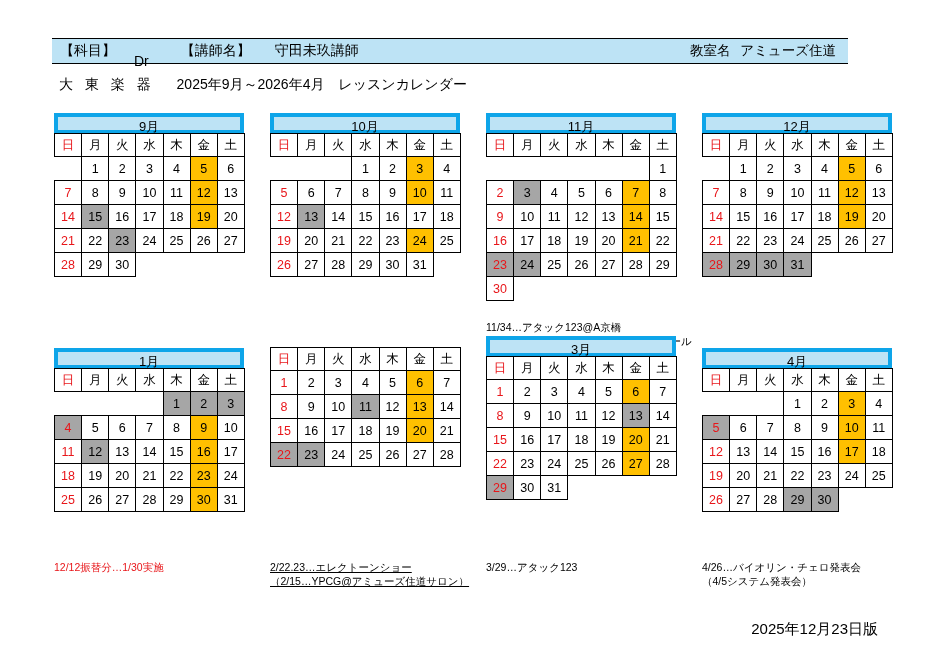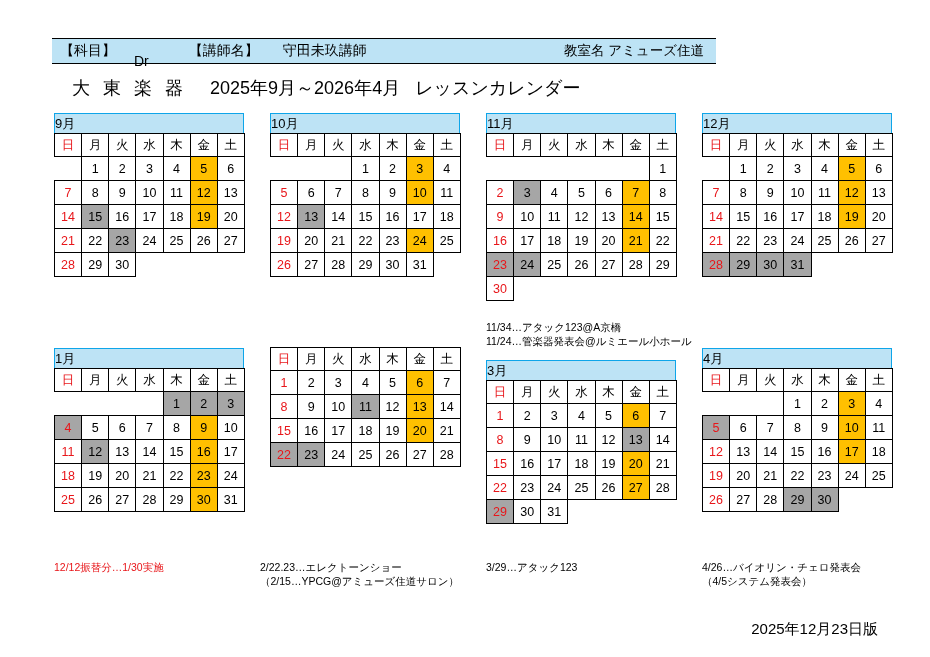--- a/index.html
+++ b/index.html
@@ -19,72 +19,72 @@
     position: absolute;
     left: 0; top: 0;
     width: 930px; height: 657px;
   }
 
   
   .header-bar {
     position: absolute;
     left: 52px;
     top: 38px;
-    width: 664px;
+    width: 796px;
     height: 26px;
     background: #bde3f5;
     border-top: 1px solid #000;
     border-bottom: 1px solid #000;
     display: flex;
     align-items: center;
     box-sizing: border-box;
   }
   .header-left {
     display: flex;
     align-items: center;
     font-size: 14px;
     white-space: nowrap;
     padding-left: 8px;
   }
   .hdr-subject-label { letter-spacing: 0px; }
   .hdr-subject-value { margin-left: 18px; margin-top: 20px; }
-  .hdr-teacher-label { margin-left: 40px; }
+  .hdr-teacher-label { margin-left: 32px; }
   .hdr-teacher-value { margin-left: 24px; }
   .header-right {
     margin-left: auto;
     font-size: 13.5px;
     white-space: nowrap;
     padding-right: 12px;
   }
-  .hdr-room-value { margin-left: 0; }
+  .hdr-room-value { margin-left: 6px; }
 
   
   .title-line {
     position: absolute;
-    left: 72px;
+    left: 59px;
     top: 76px;
-    font-size: 18px;
+    font-size: 14px;
     white-space: nowrap;
   }
   .title-shop { letter-spacing: 4px; }
   .title-range { margin-left: 18px; }
   .title-tail { margin-left: 10px; }
 
   
   .cal {
     position: absolute;
     width: 190px;
   }
   .cal-title {
     height: 21px;
     background: #bde3f5;
-    border: 1px solid #0ea5e9;
+    border: 4px solid #0ea5e9;
     box-sizing: border-box;
     font-size: 13px;
-    text-align: left;
+    text-align: center;
     line-height: 19px;
   }
   table.cal-table {
     border-collapse: collapse;
     width: 190px;
     table-layout: fixed;
     margin-top: -1px;
   }
   table.cal-table th, table.cal-table td {
     border: 1px solid #000;
@@ -526,25 +526,25 @@
               <td class="bg-gray">23</td>
               <td class="">24</td>
               <td class="">25</td>
               <td class="">26</td>
               <td class="">27</td>
               <td class="">28</td>
             </tr>
           </tbody>
         </table>
       </div>
-      <div class="note" style="left: 260px; top: 560px;">
+      <div class="note" style="left: 270px; top: 560px; text-decoration: underline;">
         <div>2/22.23…エレクトーンショー</div>
         <div>（2/15…YPCG@アミューズ住道サロン）</div>
       </div>
-      <div class="cal" style="left: 486px; top: 360px;">
+      <div class="cal" style="left: 486px; top: 336px;">
         <div class="cal-title">3月</div>
         <table class="cal-table">
           <thead>
             <tr>
               <th class="sun">日</th>
               <th>月</th>
               <th>火</th>
               <th>水</th>
               <th>木</th>
               <th>金</th>

